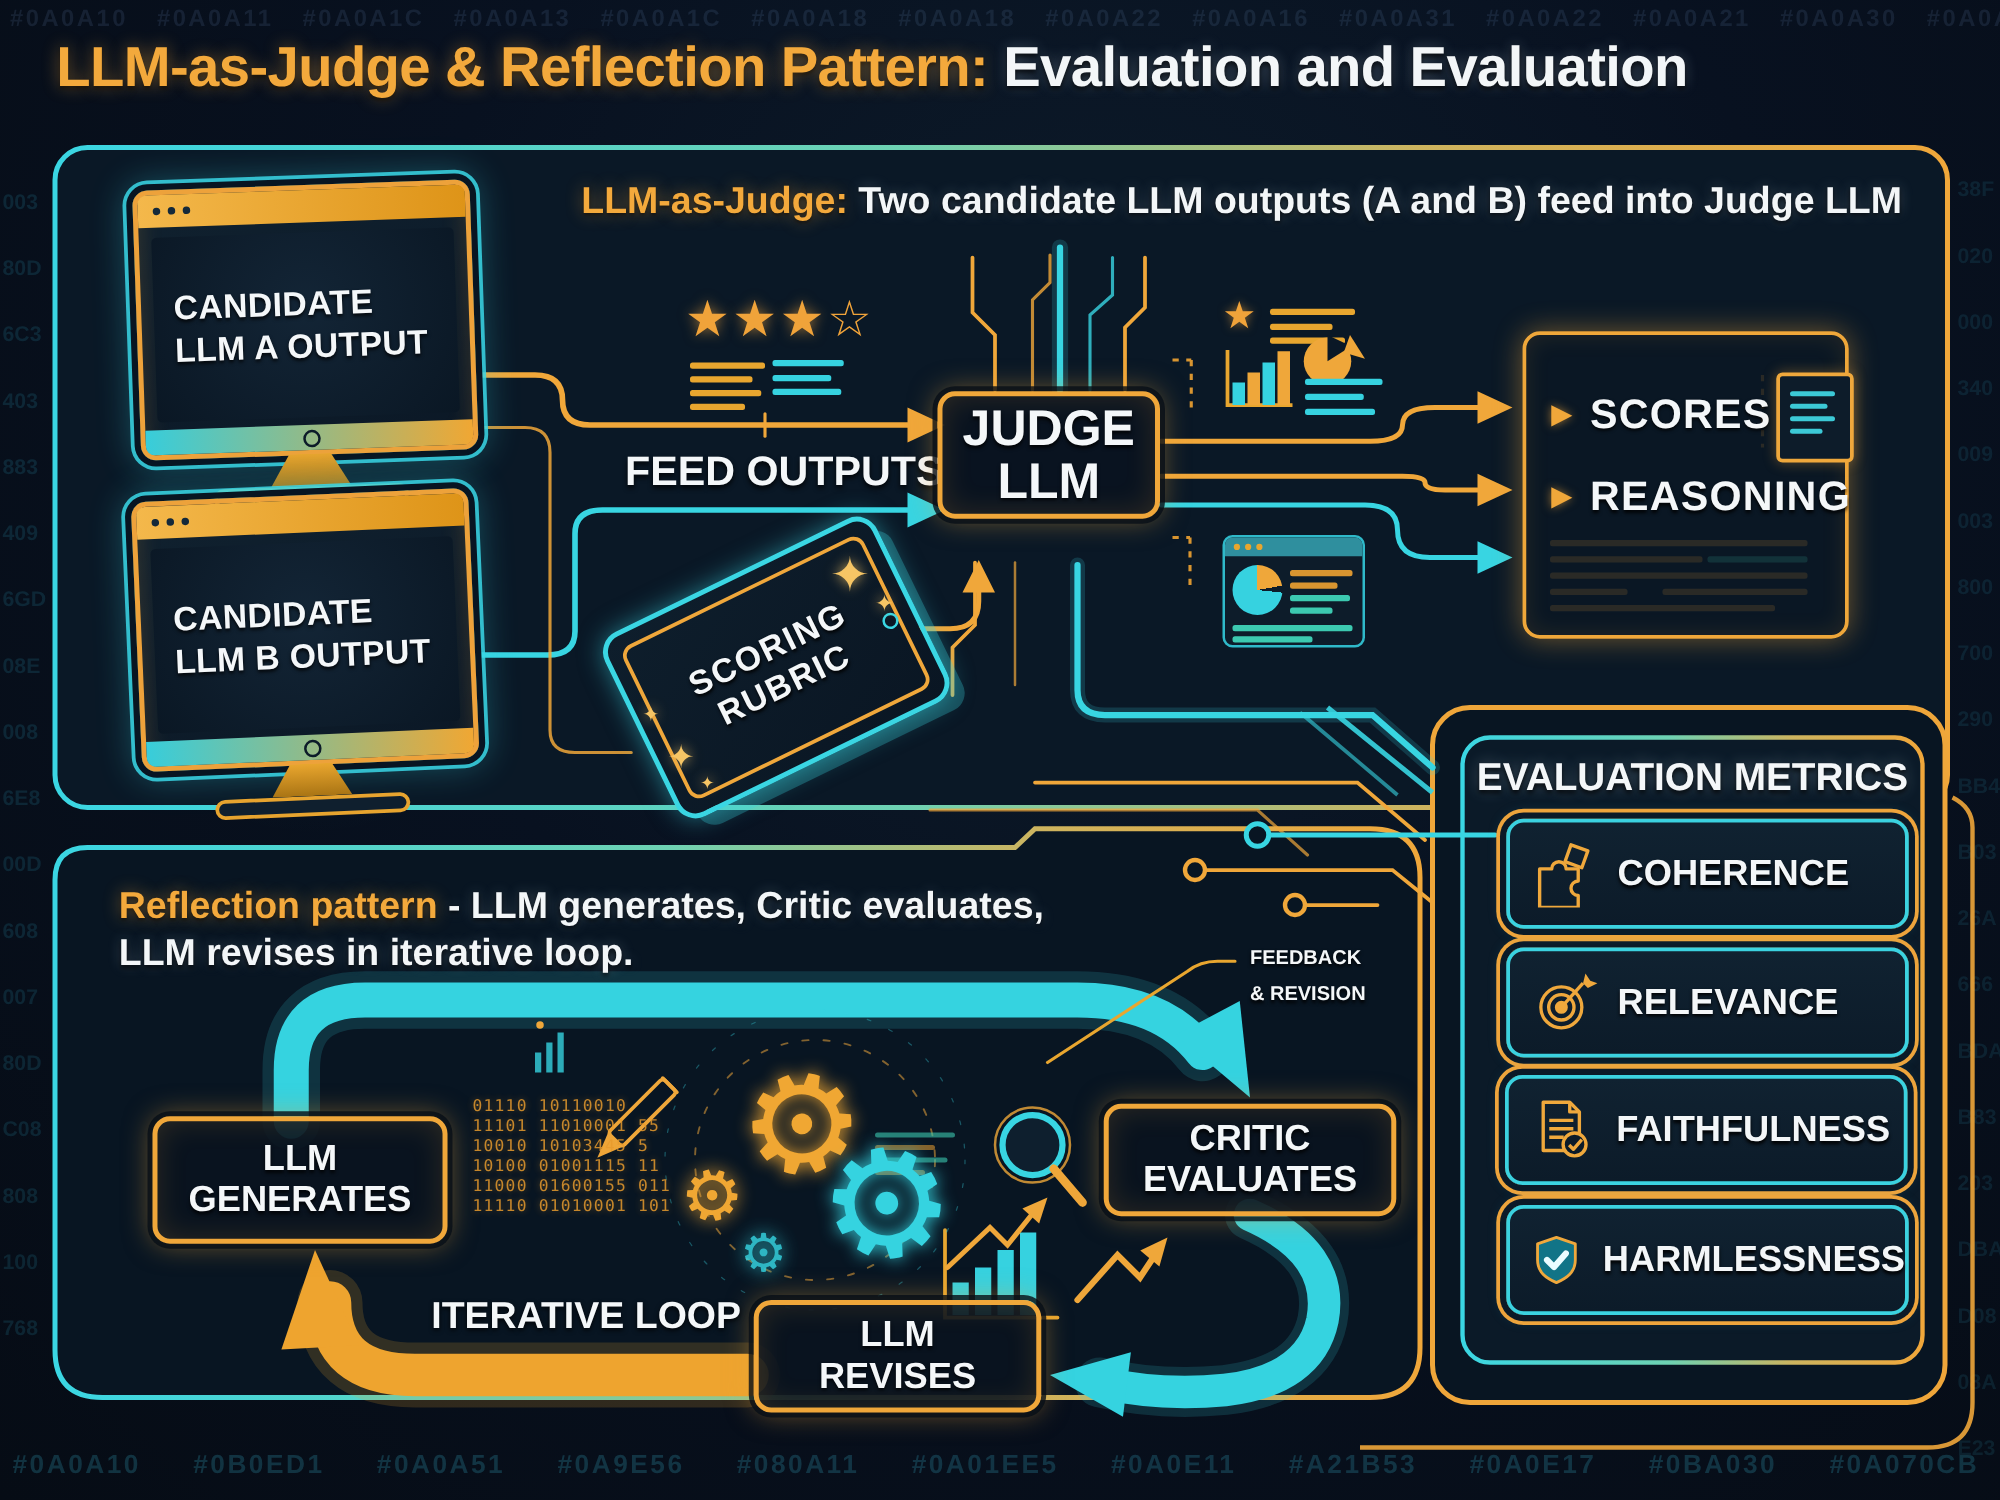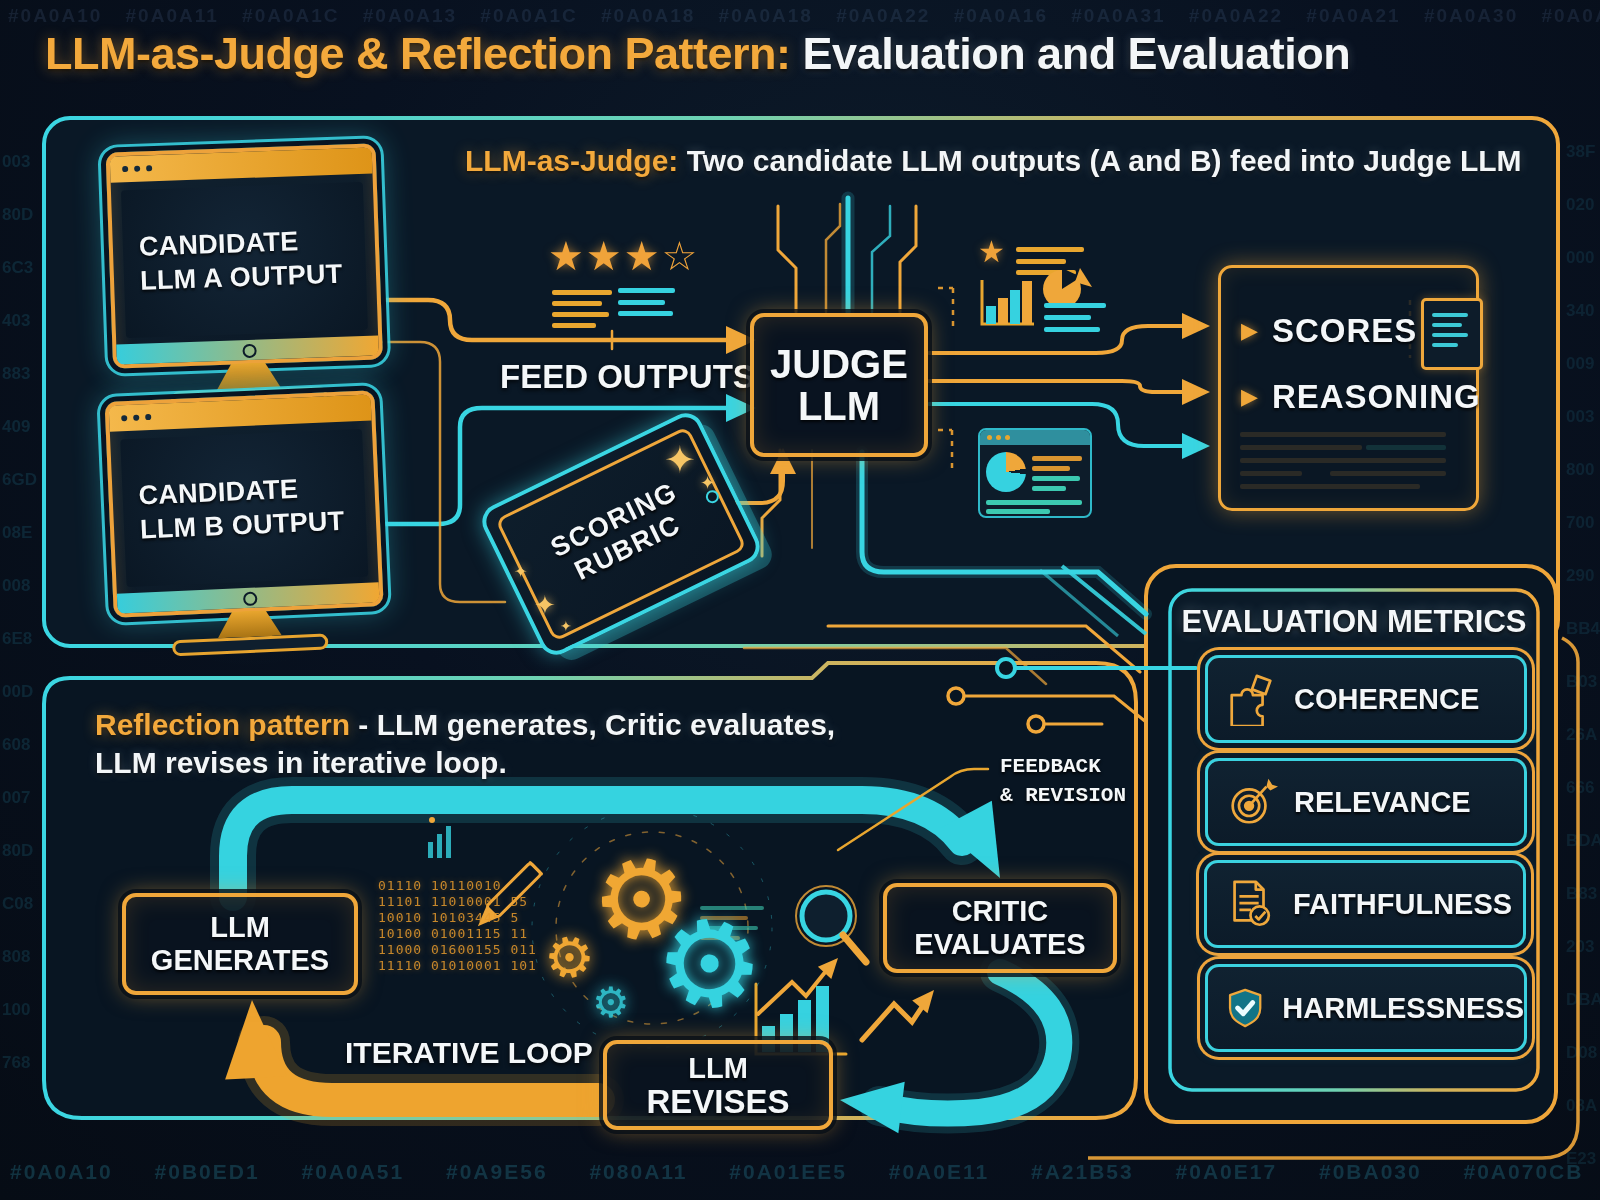--- a/index.html
+++ b/index.html
@@ -50,21 +50,21 @@
   .binline{font-family:"DejaVu Sans Mono","Liberation Mono",monospace;font-size:13px;line-height:16px;
     color:#E89B2D;opacity:.85;white-space:pre-line;letter-spacing:1px;text-shadow:0 0 6px rgba(232,155,45,.5);}
   .card{background:#0D1C2A;border:2.5px solid #2FB9C9;border-radius:8px;overflow:hidden;}
   .card .chead{height:15px;background:#2F8F9E;display:flex;align-items:center;gap:4px;padding-left:7px;}
   .card .chead i{width:5px;height:5px;border-radius:50%;background:#E8A62F;}
   .pie{width:40px;height:40px;border-radius:50%;background:conic-gradient(#EFA73A 0 80deg,#0D1C2A 80deg 96deg,#36D2E0 96deg 360deg);}
   .lin{position:absolute;height:5px;border-radius:2px;}
   .doc{width:56px;height:66px;border:3px solid #EFA83C;border-radius:5px;background:#0D1C2A;position:relative;
     box-shadow:0 0 10px rgba(240,167,58,.35);}
   .doc i{position:absolute;left:8px;height:4px;border-radius:2px;background:#3CC9D6;}
-  .feedlab{font-size:21px;font-weight:700;line-height:29px;color:#F4F7F9;text-shadow:0 2px 3px #000;font-family:Liberation Mono, monospace;}
+  .feedlab{font-size:16px;font-weight:700;line-height:29px;color:#F4F7F9;text-shadow:0 2px 3px #000;}
   .biglab{font-size:30px;font-weight:700;color:#F4F7F9;text-shadow:0 2px 4px rgba(0,0,0,.85);}
   .glow{border-radius:50%;pointer-events:none;}
 </style>
 </head>
 <body>
 
 <div class="stage">
 
   <div class="ab hexrow" style="left:8px;top:5px;font-size:19px;color:rgba(110,150,195,.14);">#0A0A10 #0A0A11 #0A0A1C #0A0A13 #0A0A1C #0A0A18 #0A0A18 #0A0A22 #0A0A16 #0A0A31 #0A0A22 #0A0A21 #0A0A30 #0A0A2B</div>
   <div class="ab hexrow" style="left:10px;top:1160px;font-size:21px;color:rgba(47,150,175,.28);word-spacing:34px;">#0A0A10 #0B0ED1 #0A0A51 #0A9E56 #080A11 #0A01EE5 #0A0E11 #A21B53 #0A0E17 #0BA030 #0A070CB 00X0E11 #0A0A10</div>
@@ -315,21 +315,21 @@
     </div>
     <div class="stand"></div>
     <div class="mbase"></div>
   </div>
 
   <div class="ab" style="left:548px;top:236px;font-size:40px;letter-spacing:2px;line-height:1;">
     <span style="color:#F0A33A;text-shadow:0 0 10px rgba(240,163,58,.6);">★★★</span><span style="color:#F0A33A;">☆</span>
   </div>
   <div class="ab biglab" style="left:500px;top:358px;font-size:33px;">FEED OUTPUTS</div>
 
-  <div class="ab nbox" style="left:750px;top:313px;width:178px;height:144px;box-sizing:border-box;">
+  <div class="ab nbox" style="left:750px;top:313px;width:178px;height:102px;box-sizing:border-box;">
     <span style="font-size:40px;line-height:42px;">JUDGE</span>
     <span style="font-size:40px;line-height:42px;">LLM</span>
   </div>
 
   <div class="ab" style="left:978px;top:234px;font-size:30px;color:#F0A33A;text-shadow:0 0 8px rgba(240,163,58,.6);">★</div>
 
   <div class="ab card" style="left:978px;top:428px;width:110px;height:86px;">
     <div class="chead">
         <i></i>
         <i></i>
@@ -431,21 +431,21 @@
   <div class="ab nbox" style="left:122px;top:893px;width:236px;height:102px;box-sizing:border-box;">
     <span style="font-size:29px;line-height:33px;">LLM</span>
     <span style="font-size:29px;line-height:33px;">GENERATES</span>
   </div>
   <div class="ab nbox" style="left:883px;top:883px;width:234px;height:90px;box-sizing:border-box;">
     <span style="font-size:29px;line-height:33px;">CRITIC</span>
     <span style="font-size:29px;line-height:33px;">EVALUATES</span>
   </div>
   <div class="ab nbox" style="left:603px;top:1040px;width:230px;height:90px;box-sizing:border-box;">
     <span style="font-size:29px;line-height:33px;">LLM</span>
-    <span style="font-size:33px;line-height:33px;">REVISES</span>
+    <span style="font-size:29px;line-height:33px;">REVISES</span>
   </div>
 
   <div class="ab biglab" style="left:345px;top:1036px;">ITERATIVE LOOP</div>
   <div class="ab feedlab" style="left:1000px;top:752px;">
     <div>FEEDBACK</div>
     <div>&amp; REVISION</div>
   </div>
 
 </div>
 

